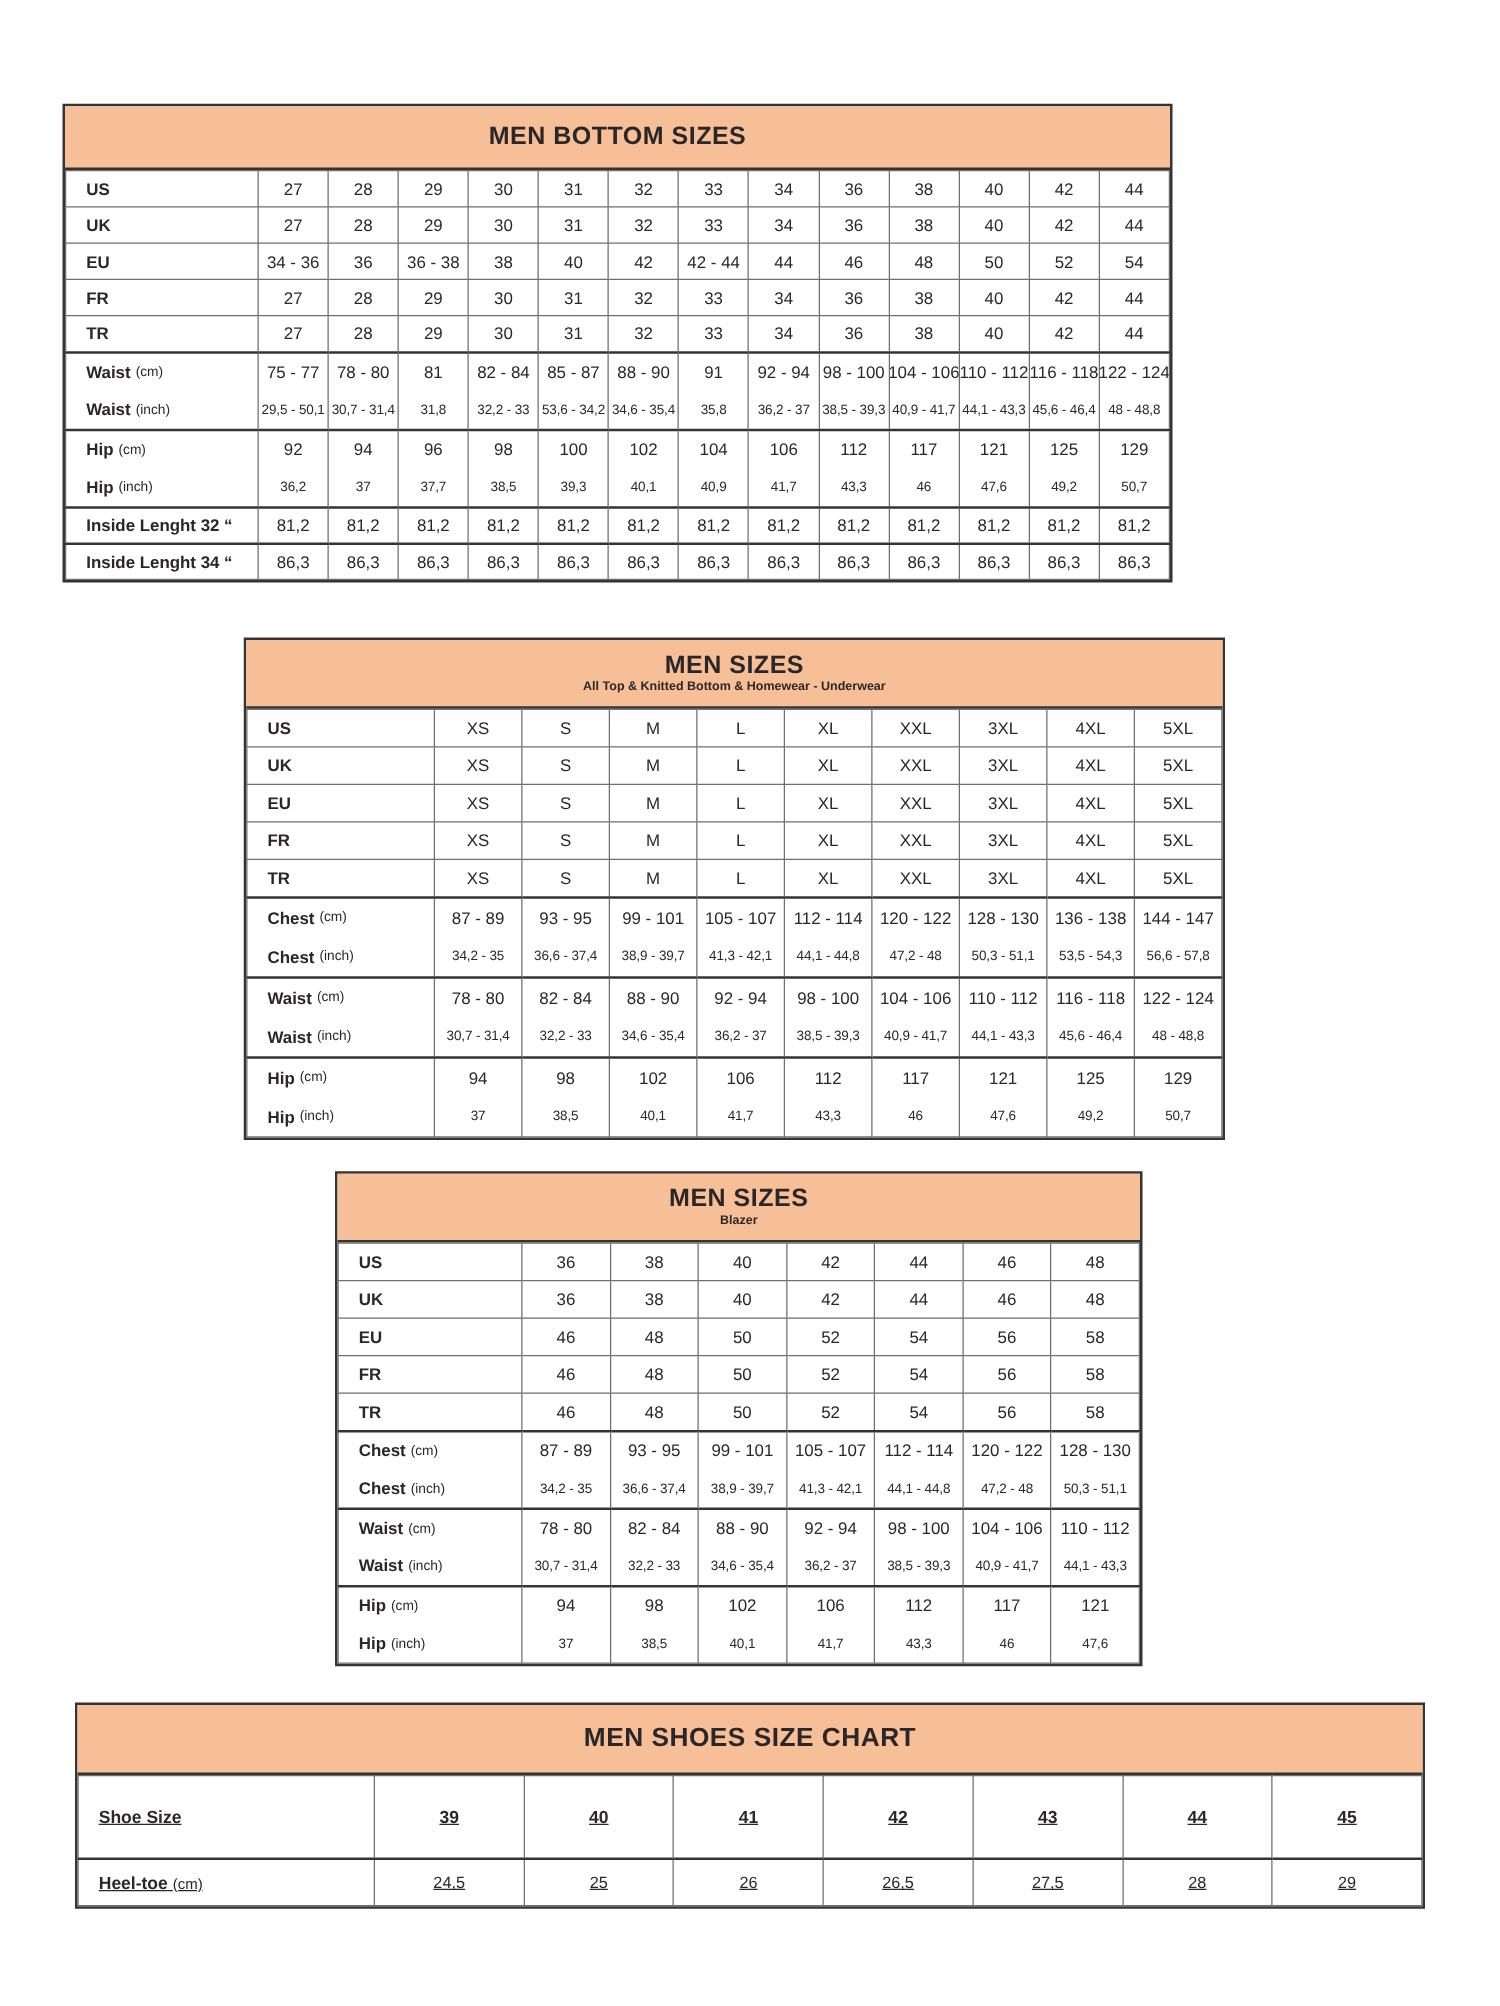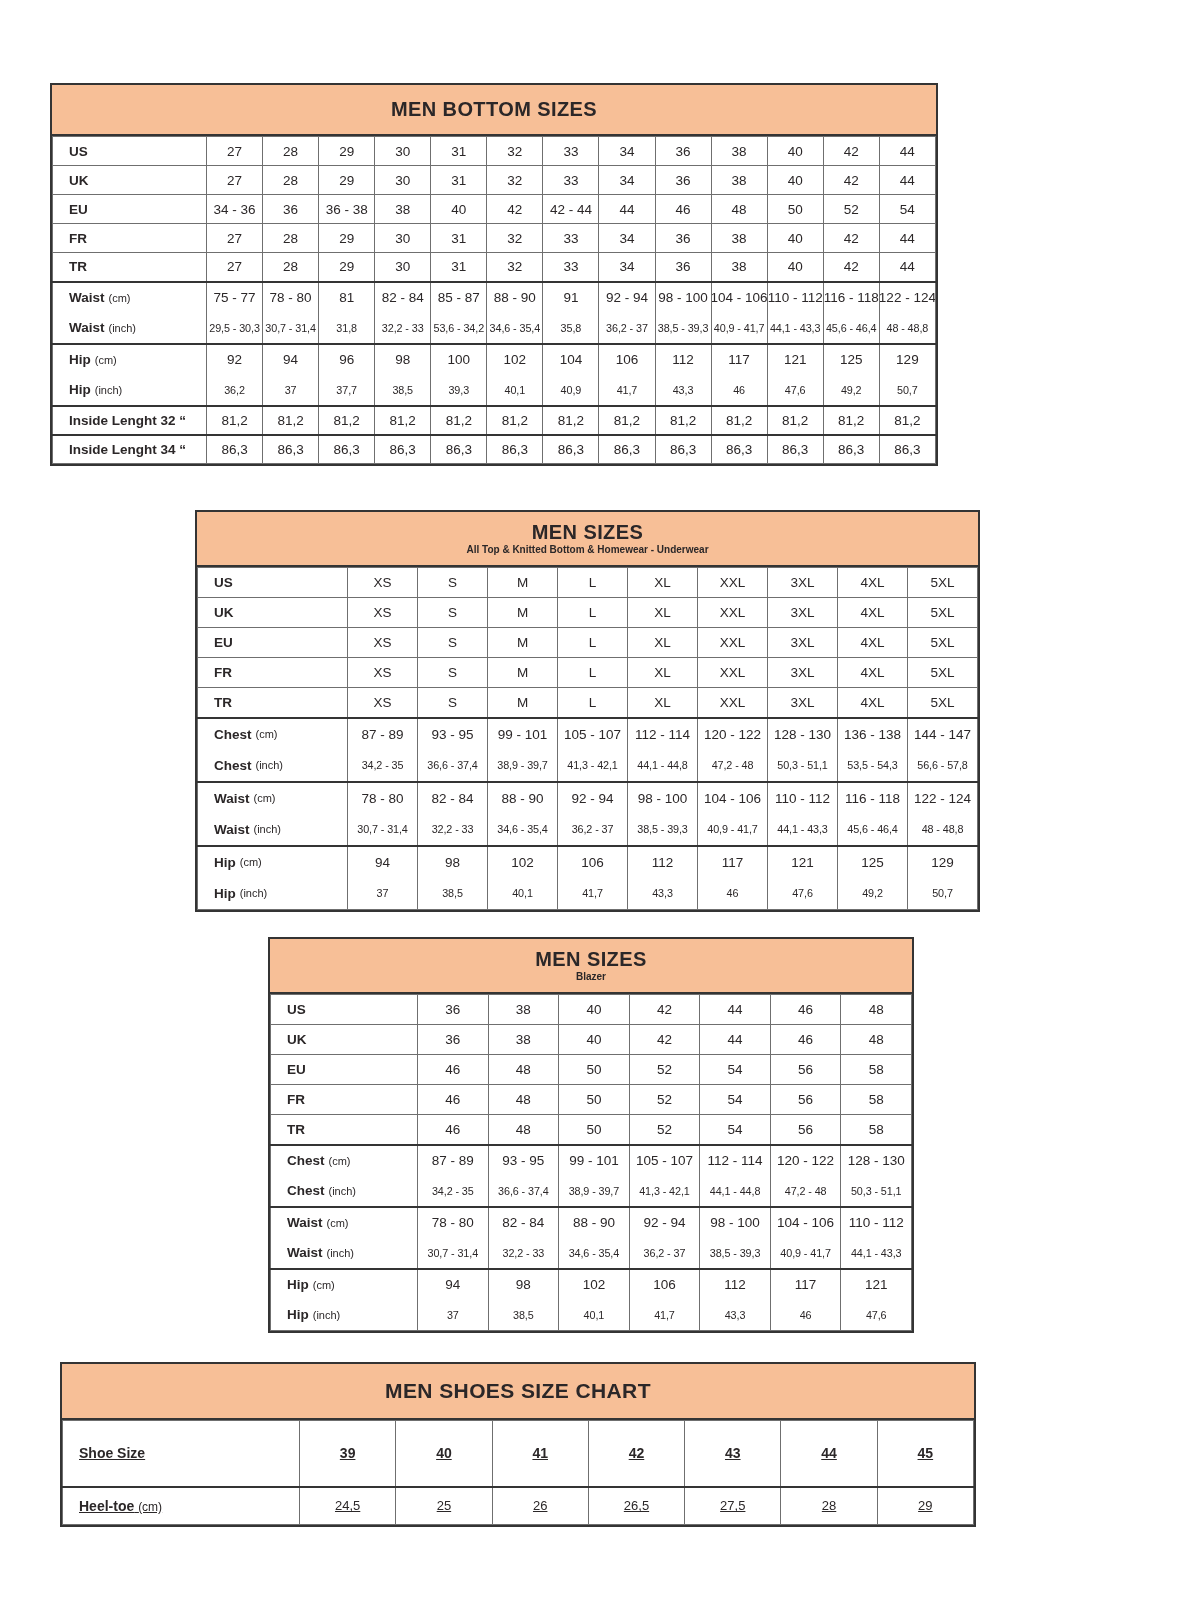--- a/index.html
+++ b/index.html
@@ -165,21 +165,21 @@
                 <span class="nm">Waist</span>
                 <span class="un">(cm)</span>
               </div>
               <div class="lab2">
                 <span class="nm">Waist</span>
                 <span class="un">(inch)</span>
               </div>
             </th>
             <td>
               <div class="v1">75 - 77</div>
-              <div class="v2">29,5 - 30,3</div>
+              <div class="v2">29,5 - 50,1</div>
             </td>
             <td>
               <div class="v1">78 - 80</div>
               <div class="v2">30,7 - 31,4</div>
             </td>
             <td>
               <div class="v1">81</div>
               <div class="v2">31,8</div>
             </td>
             <td>
@@ -734,21 +734,21 @@
             </td>
             <td>
               <div class="v1">121</div>
               <div class="v2">47,6</div>
             </td>
           </tr>
         </tbody>
       </table>
   </section>
 
-  <section class="chart" id="t3" style="left:60px;top:1362px;width:916px;--labelw:237px;--h-title:56px;--h-size:66px;--h-double:60px;--h-meas:38px;">
+  <section class="chart" id="t3" style="left:60px;top:1362px;width:1080px;--labelw:237px;--h-title:56px;--h-size:66px;--h-double:60px;--h-meas:38px;">
     <header class="thead">
       <div class="title" style="font-size:21px;">MEN SHOES SIZE CHART</div>
 
     </header>
     <table>
         <colgroup>
           <col class="labelcol">
           <col>
           <col>
           <col>

